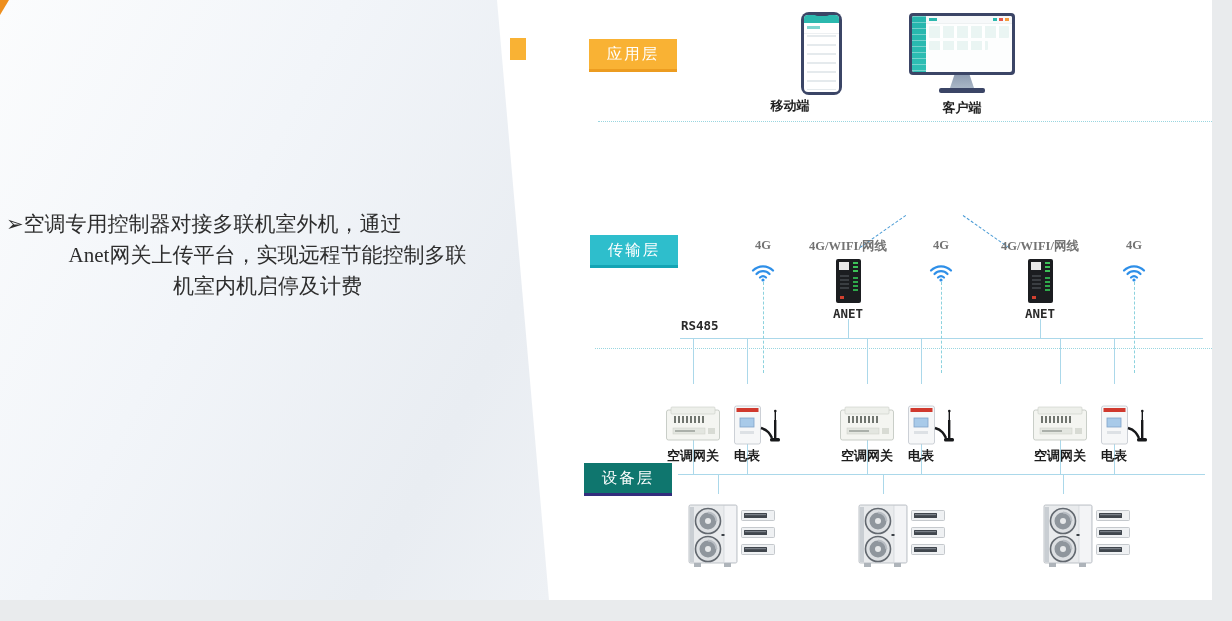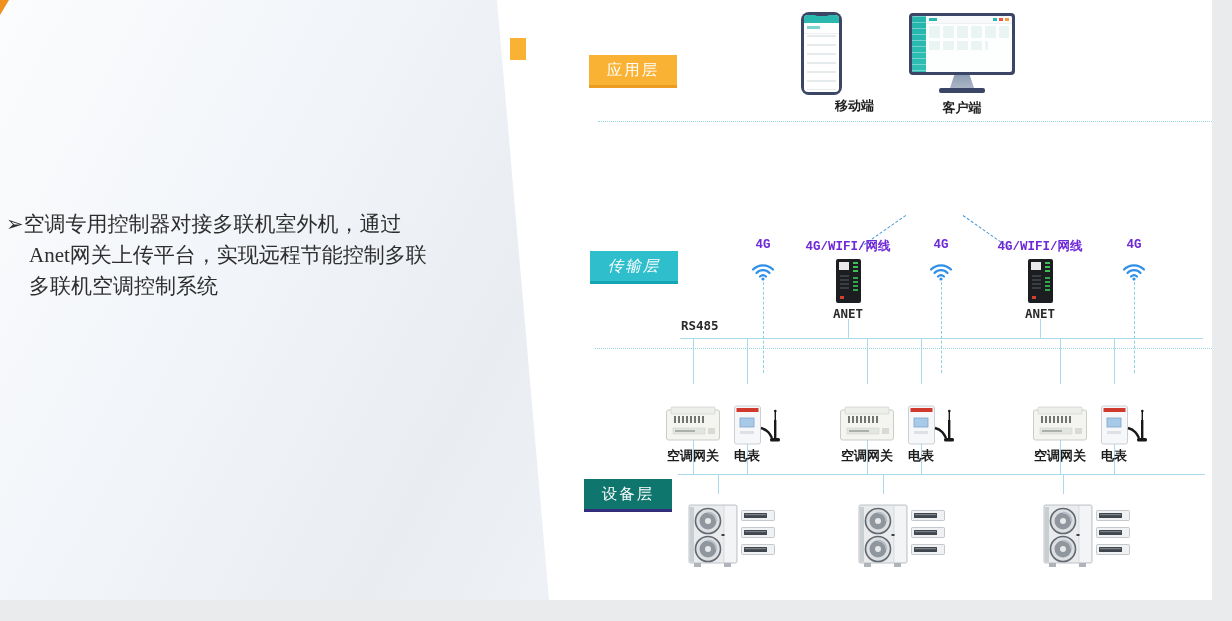--- a/index.html
+++ b/index.html
@@ -11,27 +11,27 @@
   .left-panel{position:absolute;left:0;top:0;width:552px;height:600px;
     background:linear-gradient(118deg,#FBFCFD 0%,#F2F5F9 40%,#E9EDF2 78%,#EEF1F5 100%);
     clip-path:polygon(0 0,497px 0,549px 600px,0 600px);}
   .corner-tri{position:absolute;left:0;top:0;width:9px;height:15px;background:#EE8F1E;
     clip-path:polygon(0 0,100% 0,0 100%);}
   .accent-square{position:absolute;left:510px;top:38px;width:16px;height:22px;background:#F9B234;}
 
   
   .bullet{position:absolute;left:6px;top:209px;width:500px;font-family:"Liberation Serif","DejaVu Serif",serif;
     font-size:21px;line-height:31px;color:#2E2E2E;}
-  .bullet .l1{padding-left:23px;}
+  .bullet .l1{padding-left:23px;text-align:center;}
 
   
   .layer-badge{position:absolute;width:88px;height:30px;display:flex;align-items:center;justify-content:center;
-    color:#fff;font-size:15.5px;letter-spacing:2px;font-weight:500;margin-top:16px;}
+    color:#fff;font-size:15.5px;letter-spacing:2px;font-weight:500;}
   .badge-app{left:589px;top:39px;background:#F9B234;border-bottom:3px solid #EC9C20;}
-  .badge-transport{left:590px;top:235px;background:#2EBECC;border-bottom:3px solid #14A4B4;font-style:italic;}
+  .badge-transport{left:590px;top:235px;background:#2EBECC;border-bottom:3px solid #14A4B4;}
   .badge-device{left:584px;top:463px;background:#0f766e;border-bottom:3px solid #332D7D;}
 
   
   .phone{position:absolute;left:801px;top:12px;width:41px;height:83px;background:#3B4566;border-radius:8px;}
   .phone-screen{position:absolute;left:3px;top:3px;right:3px;bottom:3px;background:#fff;border-radius:4px;overflow:hidden;}
   .phone-header{height:8px;background:#2BB8AE;}
   .phone-notch{position:absolute;top:0;left:50%;transform:translateX(-50%);width:16px;height:4px;background:#3B4566;border-radius:0 0 4px 4px;}
   .phone-stats{height:10px;border-bottom:1px solid #EDF0F2;position:relative;}
   .phone-stats::after{content:"";position:absolute;left:3px;top:3px;width:13px;height:3px;background:#7FD6D0;}
   .phone-list{position:absolute;top:20px;bottom:2px;left:3px;right:3px;
@@ -48,38 +48,38 @@
   .m-topdots{position:absolute;right:3px;top:2px;width:4px;height:3px;background:#F59B3C;box-shadow:-6px 0 0 #E8574A,-12px 0 0 #2BB8AE;}
   .m-band1{position:absolute;left:3px;right:3px;top:10px;height:12px;border-radius:1px;
     background:repeating-linear-gradient(90deg,#EAF5F3 0 11px,#ffffff 11px 14px);}
   .m-band2{position:absolute;left:3px;right:24px;top:25px;height:9px;border-radius:1px;
     background:repeating-linear-gradient(90deg,#EAF5F3 0 11px,#ffffff 11px 14px);}
   .m-neck{position:absolute;left:950px;top:75px;width:24px;height:13px;background:linear-gradient(180deg,#8E9DB2,#A9B6C6);
     clip-path:polygon(18% 0,82% 0,100% 100%,0 100%);}
   .m-base{position:absolute;left:939px;top:88px;width:46px;height:5px;background:#3B4566;border-radius:2px;}
 
   .dev-label{position:absolute;font-size:13px;font-weight:bold;color:#1d1d1d;text-align:center;}
-  .mobile-label{left:814px;top:97px;width:60px;text-align:right;}
+  .mobile-label{left:760px;top:97px;width:60px;}
   .client-label{left:932px;top:99px;width:60px;}
 
   
   .sep{position:absolute;height:0;border-top:1.5px dotted #9AD6E0;}
   .bus{position:absolute;height:0;border-top:1.3px solid #ABD8EA;}
   .vl{position:absolute;width:0;border-left:1.3px solid #ABD8EA;}
   .vd{position:absolute;width:0;border-left:1.3px dashed #8CD2DE;}
   .cloud-dash{position:absolute;width:56px;height:0;border-top:1.6px dashed #4A9BD5;transform-origin:left center;}
 
   
   .cloud{position:absolute;left:866px;top:128px;width:140px;height:92px;}
   .cloud-label{position:absolute;left:0;right:0;top:44px;text-align:center;color:#fff;font-size:12.5px;font-weight:bold;
     letter-spacing:1px;text-shadow:0 1px 2px rgba(0,110,140,.5);}
 
   
   .tnode{position:absolute;top:238px;width:90px;text-align:center;}
-  .tlabel{font-family:Liberation Mono, monospace;font-size:12.5px;font-weight:bold;color:#6d28d9;white-space:nowrap;}
+  .tlabel{font-family:Liberation Serif, serif;font-size:12.5px;font-weight:bold;color:#737373;white-space:nowrap;}
   .wifi{display:block;margin:10px auto 0;}
   .anet-dev{position:relative;width:25px;height:44px;margin:4px auto 0;background:#1B1D20;border-radius:2px;}
   .anet-dev .lbl{position:absolute;left:3px;top:3px;width:10px;height:8px;background:#E9E9E9;}
   .anet-dev .g1{position:absolute;right:3px;top:3px;width:5px;height:12px;background:repeating-linear-gradient(180deg,#3DC258 0 2px,#1B1D20 2px 4px);}
   .anet-dev .g2{position:absolute;right:3px;top:18px;width:5px;height:16px;background:repeating-linear-gradient(180deg,#2FA94B 0 2px,#1B1D20 2px 4px);}
   .anet-dev .mid{position:absolute;left:4px;top:16px;width:9px;height:16px;background:repeating-linear-gradient(180deg,#3A3E42 0 2px,transparent 2px 4px);}
   .anet-dev .rd{position:absolute;left:4px;bottom:4px;width:4px;height:3px;background:#D2402F;}
   .anet-name{margin-top:3px;font-family:"DejaVu Sans Mono","Liberation Mono",monospace;font-size:12.5px;font-weight:bold;color:#2A2A2A;}
 
   .rs485{position:absolute;left:681px;top:318px;font-family:"DejaVu Sans Mono","Liberation Mono",monospace;
@@ -103,21 +103,21 @@
 <div class="page">
   <div class="slide">
 
     <div class="left-panel"></div>
     <div class="corner-tri"></div>
     <div class="accent-square"></div>
 
     <div class="bullet">
       <div class="l0">➢空调专用控制器对接多联机室外机，通过</div>
       <div class="l1">Anet网关上传平台，实现远程节能控制多联</div>
-      <div class="l1">多联机空调控制系统</div>
+      <div class="l1">机室内机启停及计费</div>
     </div>
 
     <div class="layer-badge badge-app">应用层</div>
     <div class="layer-badge badge-transport">传输层</div>
     <div class="layer-badge badge-device">设备层</div>
 
     <div class="phone">
       <div class="phone-screen">
         <div class="phone-header"></div>
         <div class="phone-stats"></div>

